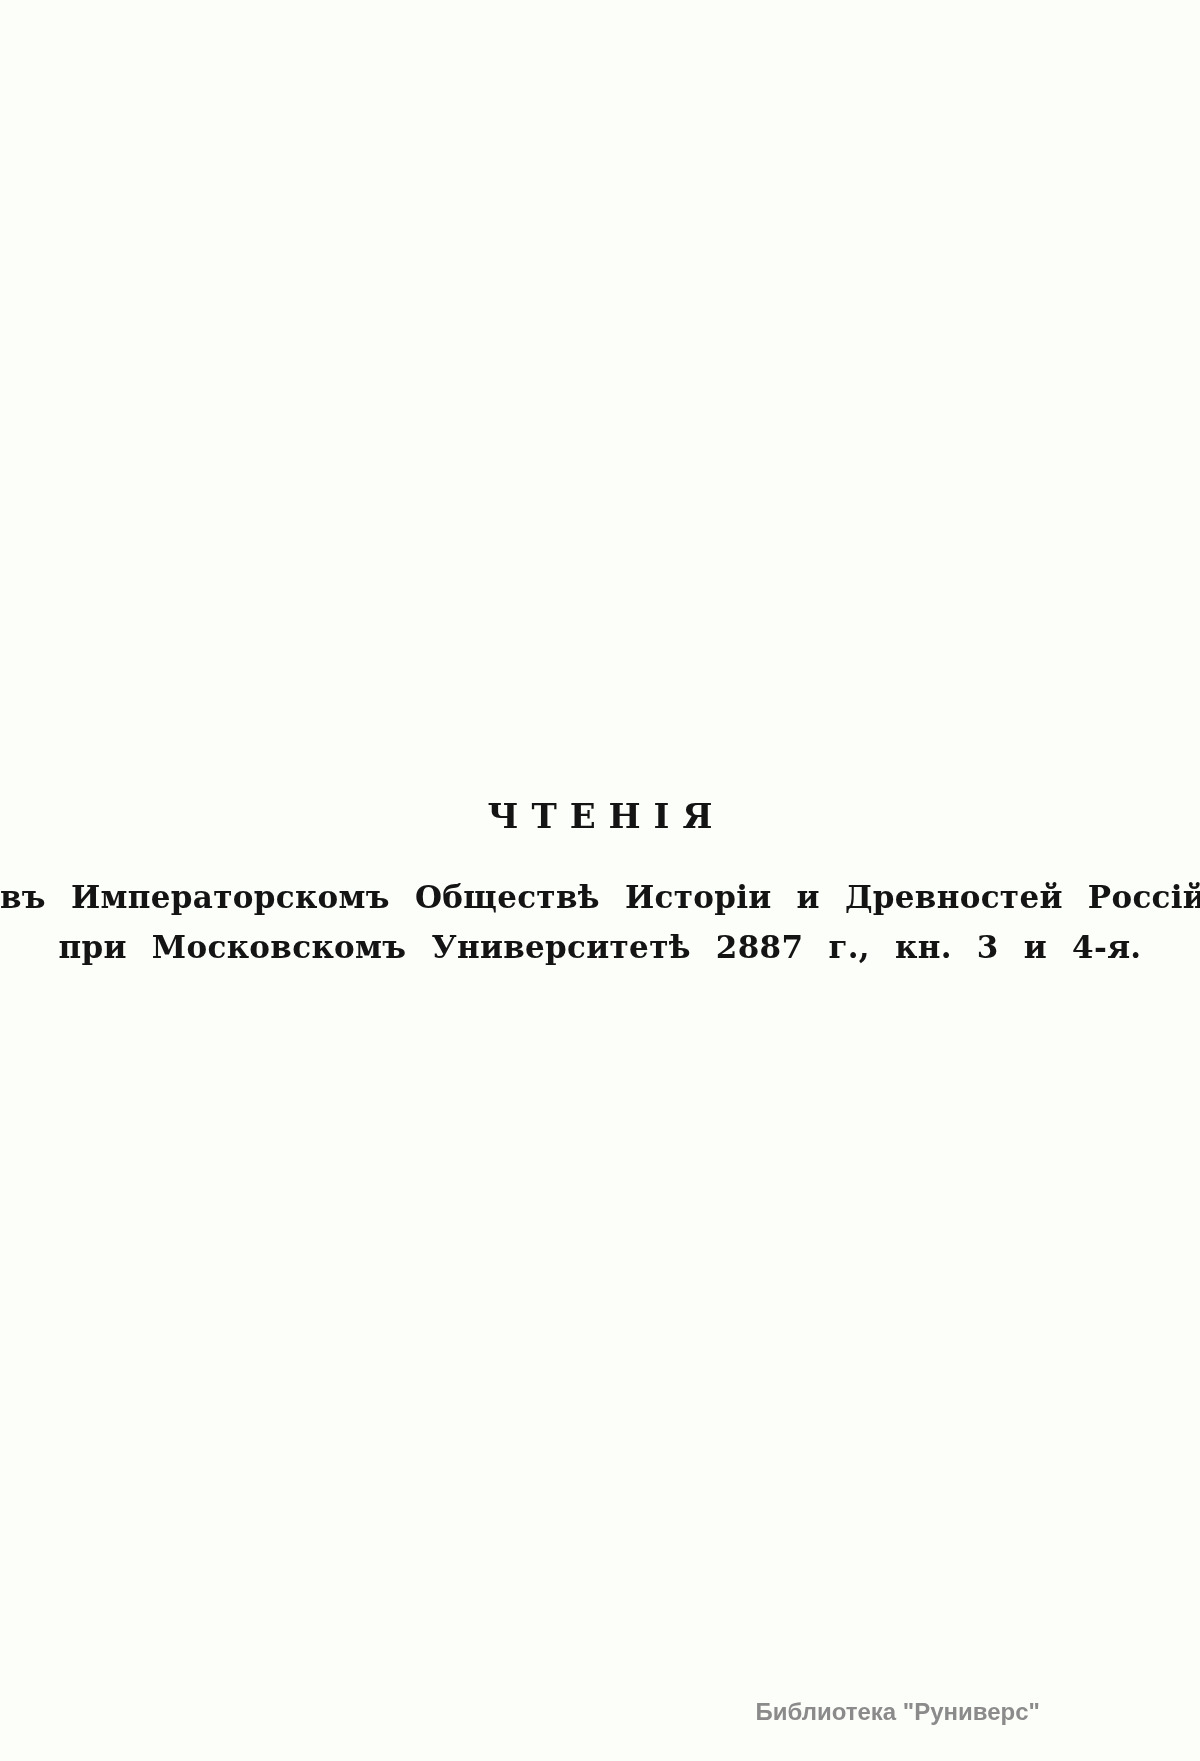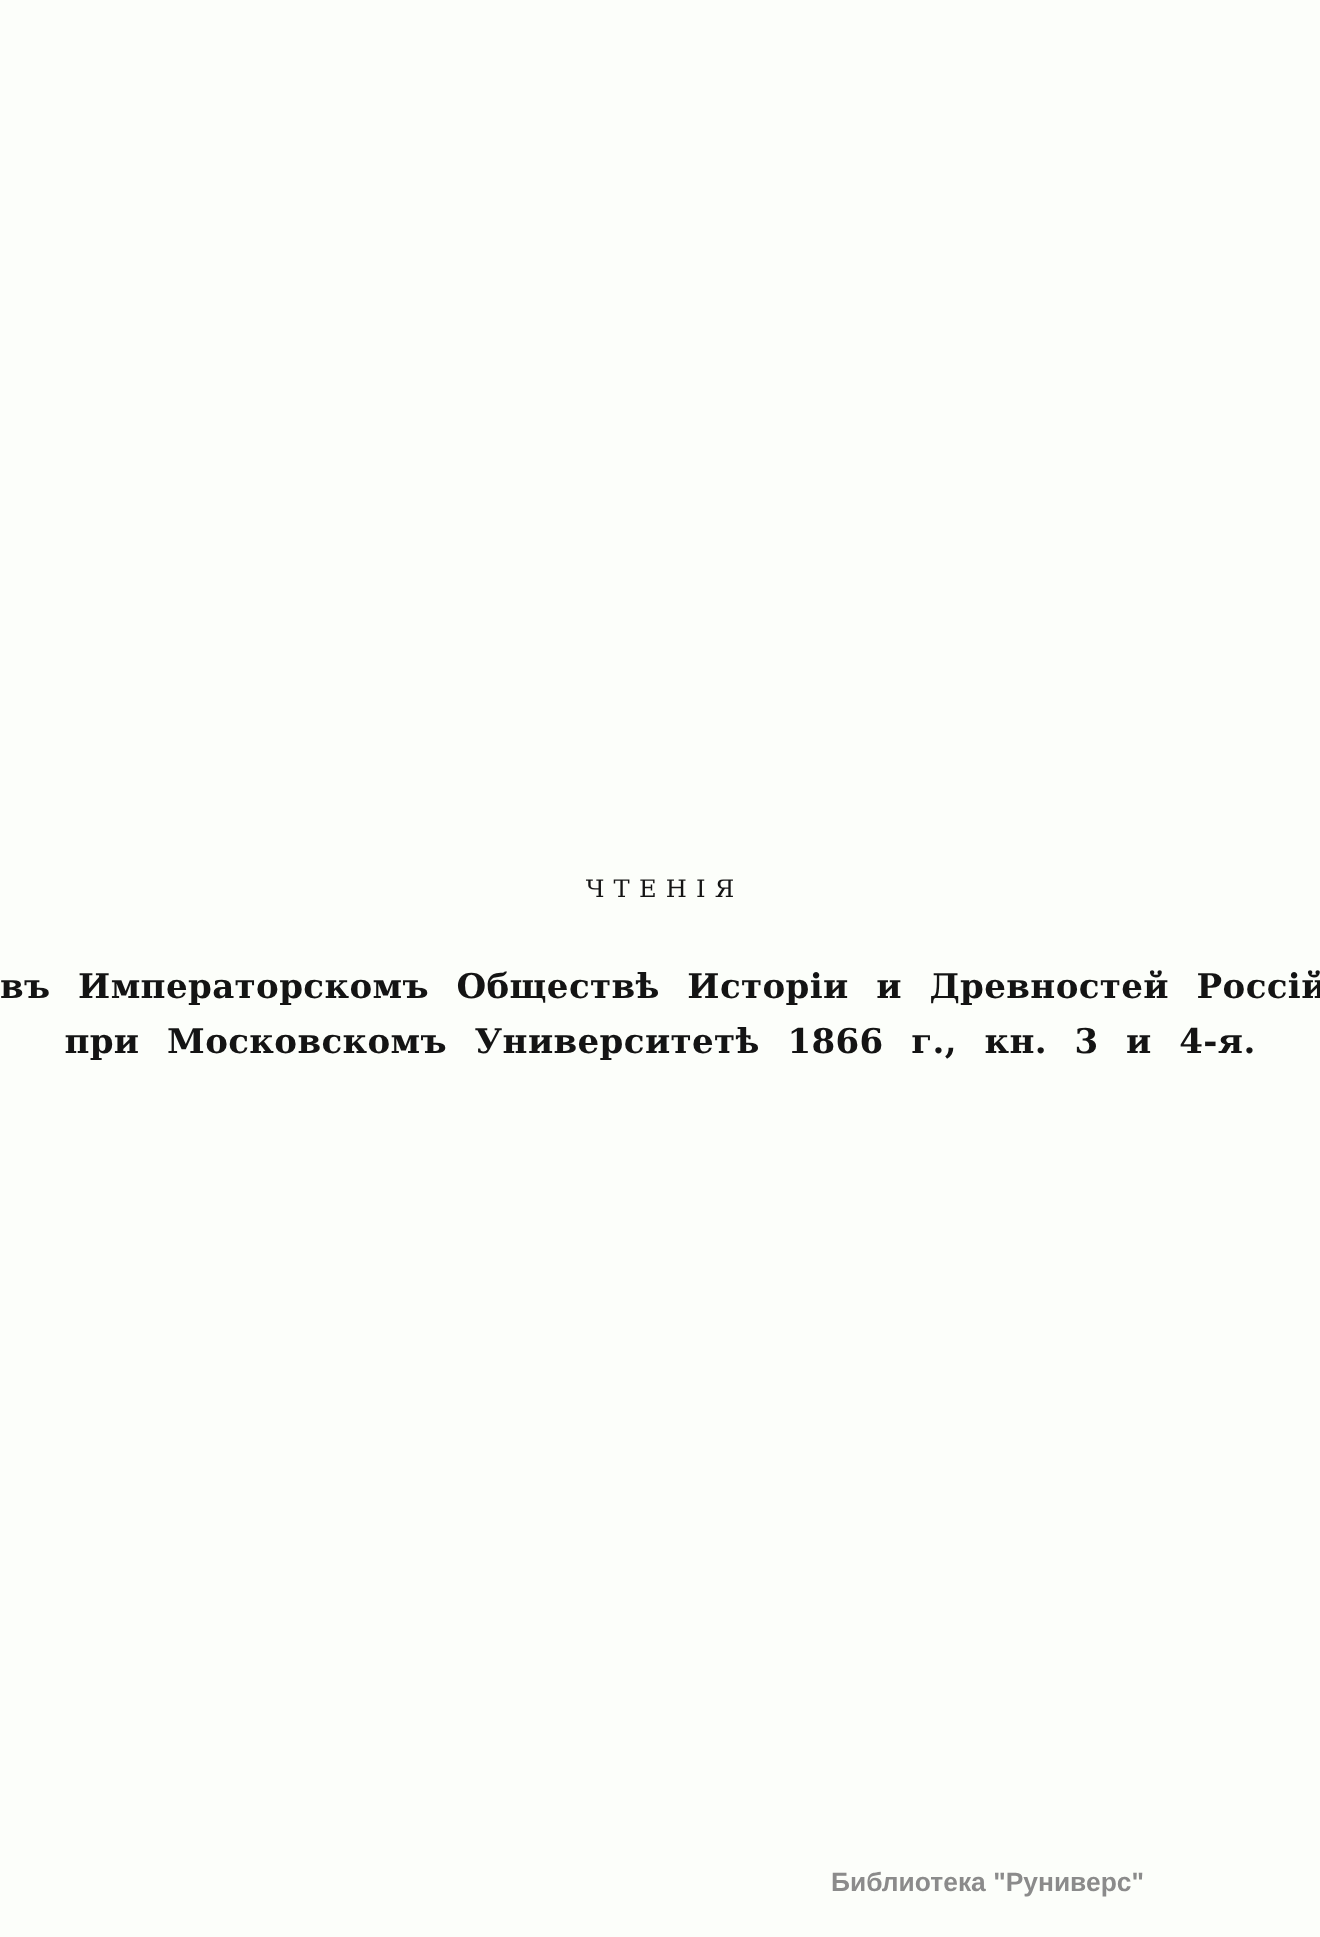--- a/index.html
+++ b/index.html
@@ -15,22 +15,22 @@
     font-family: "DejaVu Serif", serif;
   }
   .title-block {
     position: absolute;
     top: 796px;
     left: 0;
     width: 100%;
     text-align: center;
   }
   .page-title {
-    font-size: 22px;
-    font-weight: normal;
+    font-size: 34px;
+    font-weight: bold;
     color: #141414;
     letter-spacing: 0.38em;
     
     padding-left: 0.38em;
   }
   .subtitle-block {
     position: absolute;
     top: 872px;
     left: 0;
     width: 100%;
@@ -60,18 +60,18 @@
 <body>
 
 <div class="page">
 
   <div class="title-block">
     <div class="page-title">ЧТЕНІЯ</div>
   </div>
 
   <div class="subtitle-block">
     <div class="subtitle-line">въ Императорскомъ Обществѣ Исторіи и Древностей Россійскихъ</div>
-    <div class="subtitle-line">при Московскомъ Университетѣ 1866 г., кн. 3 и 4-я.</div>
+    <div class="subtitle-line">при Московскомъ Университетѣ 2887 г., кн. 3 и 4-я.</div>
   </div>
 
   <div class="watermark">Библиотека "Руниверс"</div>
 
 </div>
 
 </body></html>

